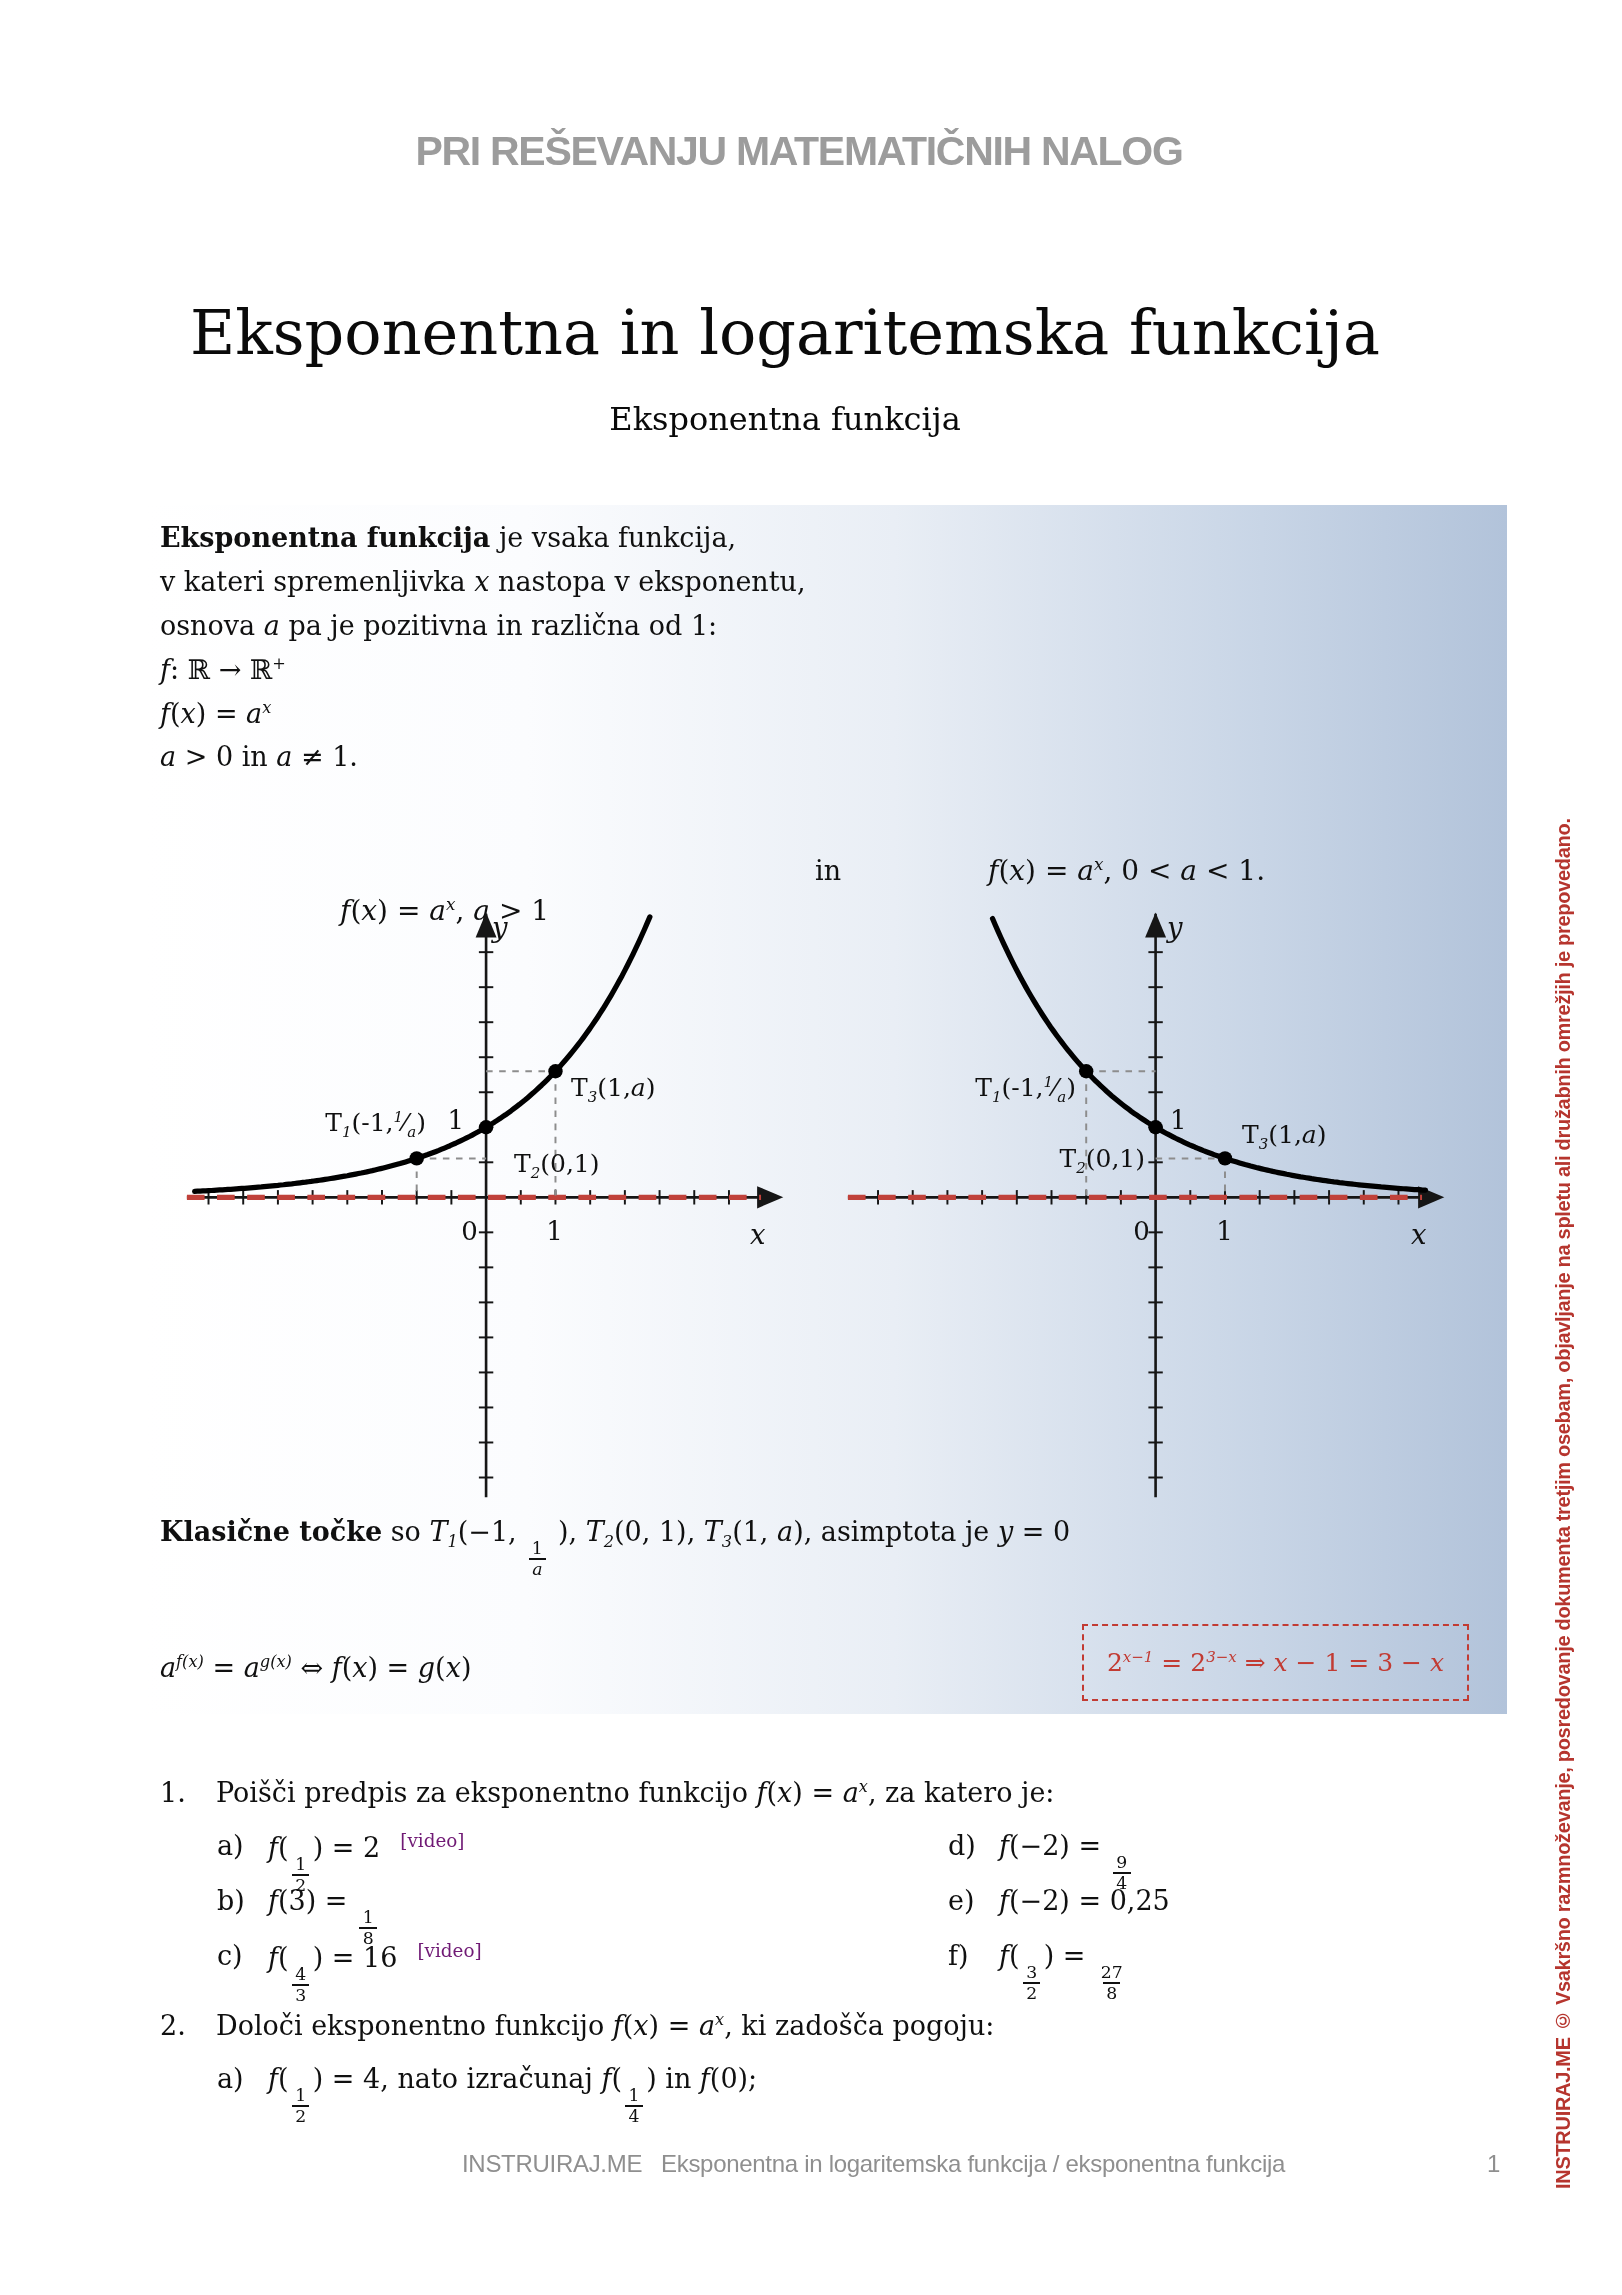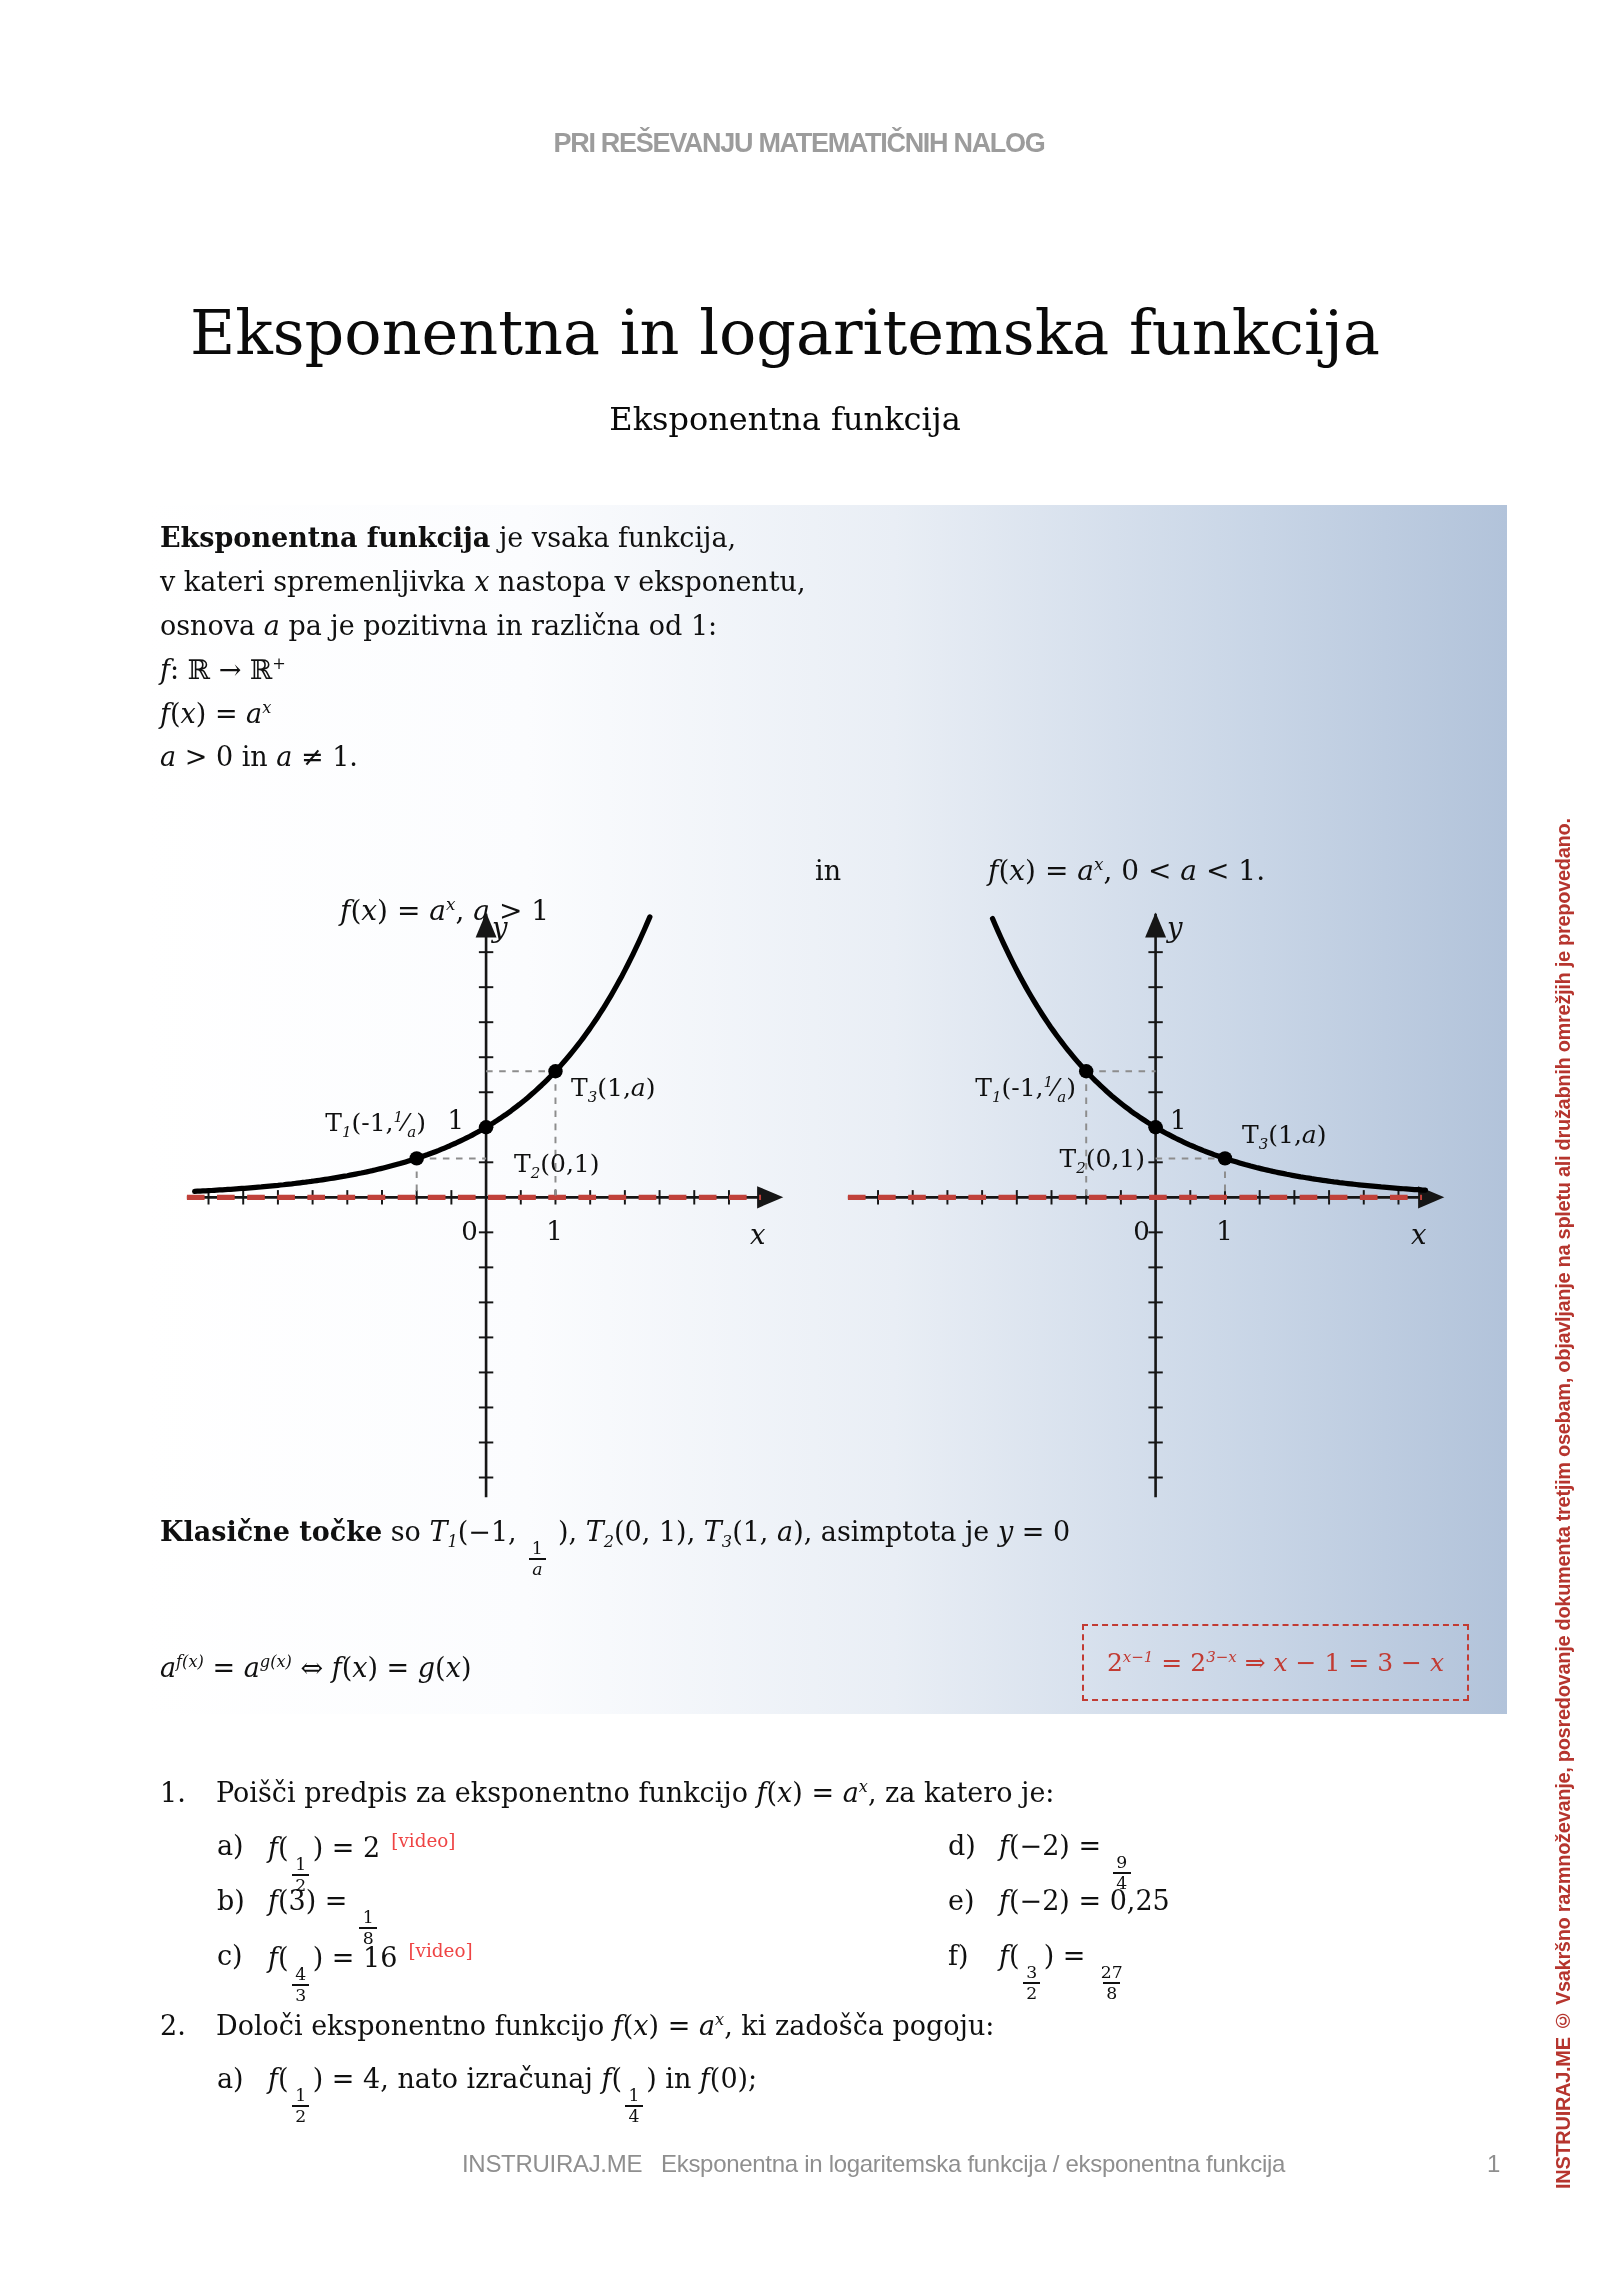--- a/index.html
+++ b/index.html
@@ -4,38 +4,38 @@
 <style>
   html,body{margin:0;padding:0;background:#e8e8e8;}
   .page{position:relative;width:1622px;height:2295px;background:#ffffff;overflow:hidden;
         font-family:"DejaVu Serif","Liberation Serif",serif;color:#101010;}
   .abs{position:absolute;}
   .sans{font-family:"Liberation Sans","DejaVu Sans",sans-serif;}
   .center-row{left:0;width:1570px;text-align:center;}
   
   .brandline{display:flex;justify-content:center;align-items:baseline;gap:17px;}
   .brand{font-weight:700;font-size:41px;color:#4a7db8;letter-spacing:-1.3px;}
-  .tagline{font-weight:700;font-size:27px;color:#9c9c9c;letter-spacing:-1.3px;margin-left:28px;}
+  .tagline{font-weight:700;font-size:41px;color:#9c9c9c;letter-spacing:-1.3px;margin-left:28px;}
   .contact{font-size:20px;color:#9c9c9c;letter-spacing:-0.3px;}
   .contact .phone{color:#4a7db8;}
   .contact .sep{color:#b5b5b5;padding:0 9.2px;}
   .doc-title{font-size:62px;color:#0a0a0a;}
   .doc-subtitle{font-size:32px;color:#0a0a0a;}
   
   .panel{left:145px;top:505px;width:1362px;height:1209px;
          background:linear-gradient(to right,#ffffff 0%,#fbfcfe 28%,#e9eef5 55%,#c8d5e6 82%,#b2c3da 100%);}
   .bodyline{font-size:27px;line-height:35px;white-space:nowrap;text-align:right;}
   .it{font-style:italic;}
   .bd{font-weight:700;}
   sub,sup{font-size:0.6em;font-style:italic;line-height:0;}
   .fr{display:inline-flex;flex-direction:column;align-items:center;line-height:1.08;
       vertical-align:-0.78em;font-size:0.64em;margin:0 3.3px;}
   .fr .fn{padding:0 3.3px;}
   .fr .fd{border-top:2px solid currentColor;padding:0 3.3px;}
-  .vid{color:#ef4444;font-size:0.68em;vertical-align:super;margin-left:11px;}
+  .vid{color:#701a75;font-size:0.68em;vertical-align:super;margin-left:20px;}
   
   .graph-label{font-size:25px;white-space:nowrap;}
   .axis-letter{font-size:27.5px;font-style:italic;}
   .num-label{font-size:26px;text-align:center;}
   .r-align{text-align:right;display:inline-block;}
   
   .redbox{left:1082px;top:1624px;width:387px;height:77px;border:2.6px dashed #c23b33;
           box-sizing:border-box;display:flex;align-items:center;justify-content:center;
           color:#c23b33;font-size:25px;}
   .redbox sup{font-style:italic;}

